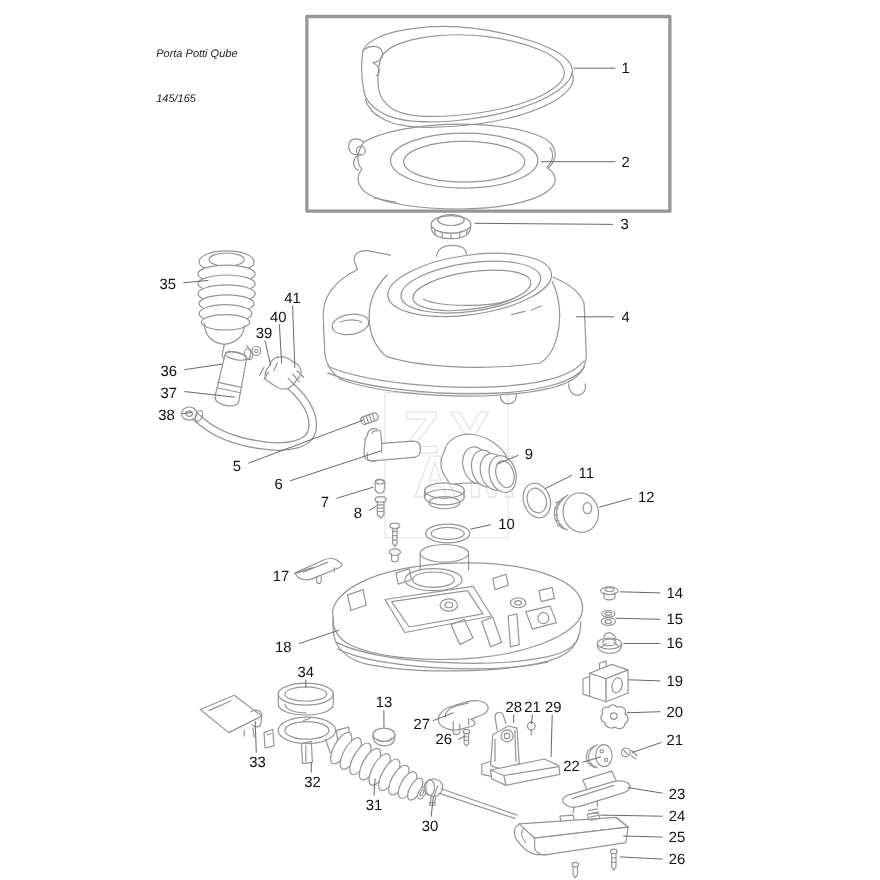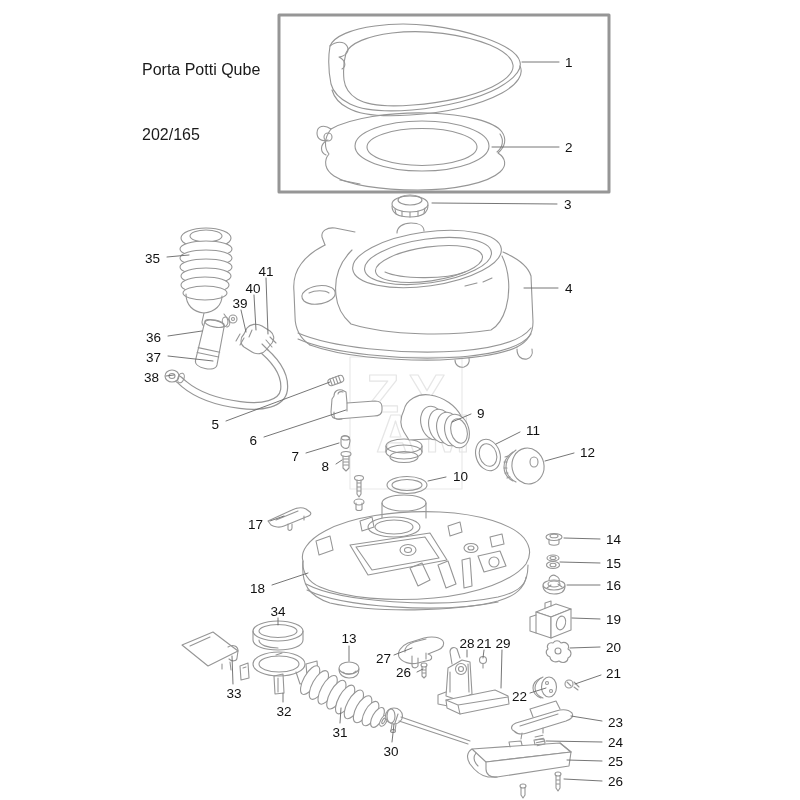--- a/index.html
+++ b/index.html
@@ -1,37 +1,37 @@
 <!DOCTYPE html>
 <html><head>
 <meta charset="utf-8">
 <style>
   html,body{margin:0;padding:0;background:#fff;}
   .page{position:relative;width:800px;height:800px;background:#fff;overflow:hidden;
         font-family:"Liberation Sans",sans-serif;}
-  .title{position:absolute;left:142px;top:16px;font-size:16px;line-height:1.35;
-         color:#1a1a1a;white-space:pre;}
+  .title{position:absolute;left:142px;top:16px;font-size:10px;line-height:1.35;
+         color:#1a1a1a;white-space:pre;font-style:italic;}
   svg{position:absolute;left:0;top:0;}
   svg *{fill:none;stroke:#969696;stroke-width:1.1;stroke-linecap:round;stroke-linejoin:round;}
   svg .wf{fill:#ffffff;}
   svg .leader{stroke:#666;stroke-width:0.9;}
   svg .callout-num{fill:#111;stroke:none;font-family:"Liberation Sans",sans-serif;
                    font-size:13.5px;}
   svg .hl{stroke-width:3;}
   svg .wm{stroke:#e9e9e9;stroke-width:1.2;}
   svg .wm-text{font-family:"Liberation Sans",sans-serif;font-weight:bold;font-size:54px;
                letter-spacing:10px;fill:none;stroke:#e6e6e6;stroke-width:1.2;}
 </style>
 </head>
 <body>
 
 <div class="page">
   <div class="title">
     <div>Porta Potti Qube</div>
-    <div>202/165</div>
+    <div>145/165</div>
   </div>
 
   <svg width="800" height="800" viewBox="0 0 800 800">
 
     <g>
       <rect class="wm" x="350" y="357" width="112" height="132"></rect>
       <text class="wm-text" x="366" y="412">ZY</text>
       <text class="wm-text" x="376" y="452">AM</text>
     </g>
 

